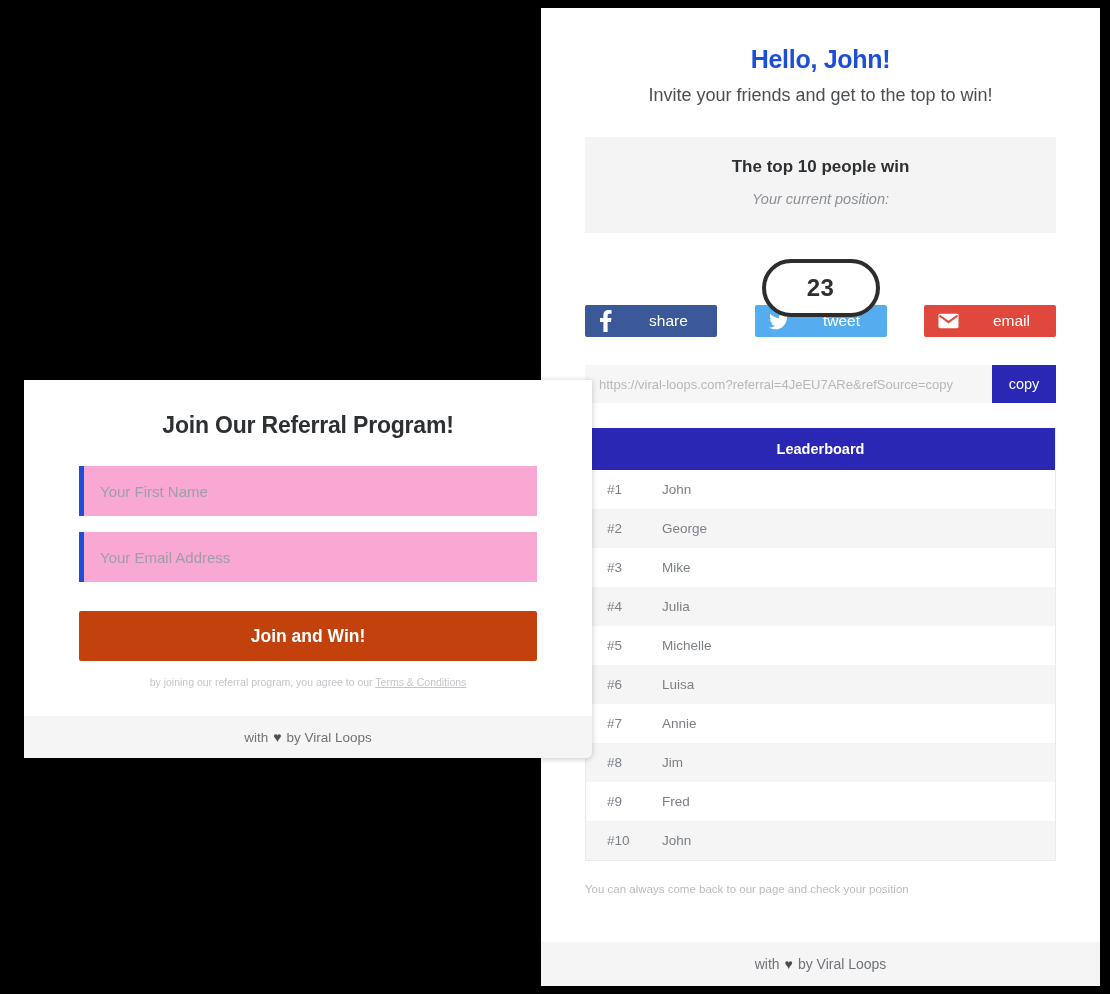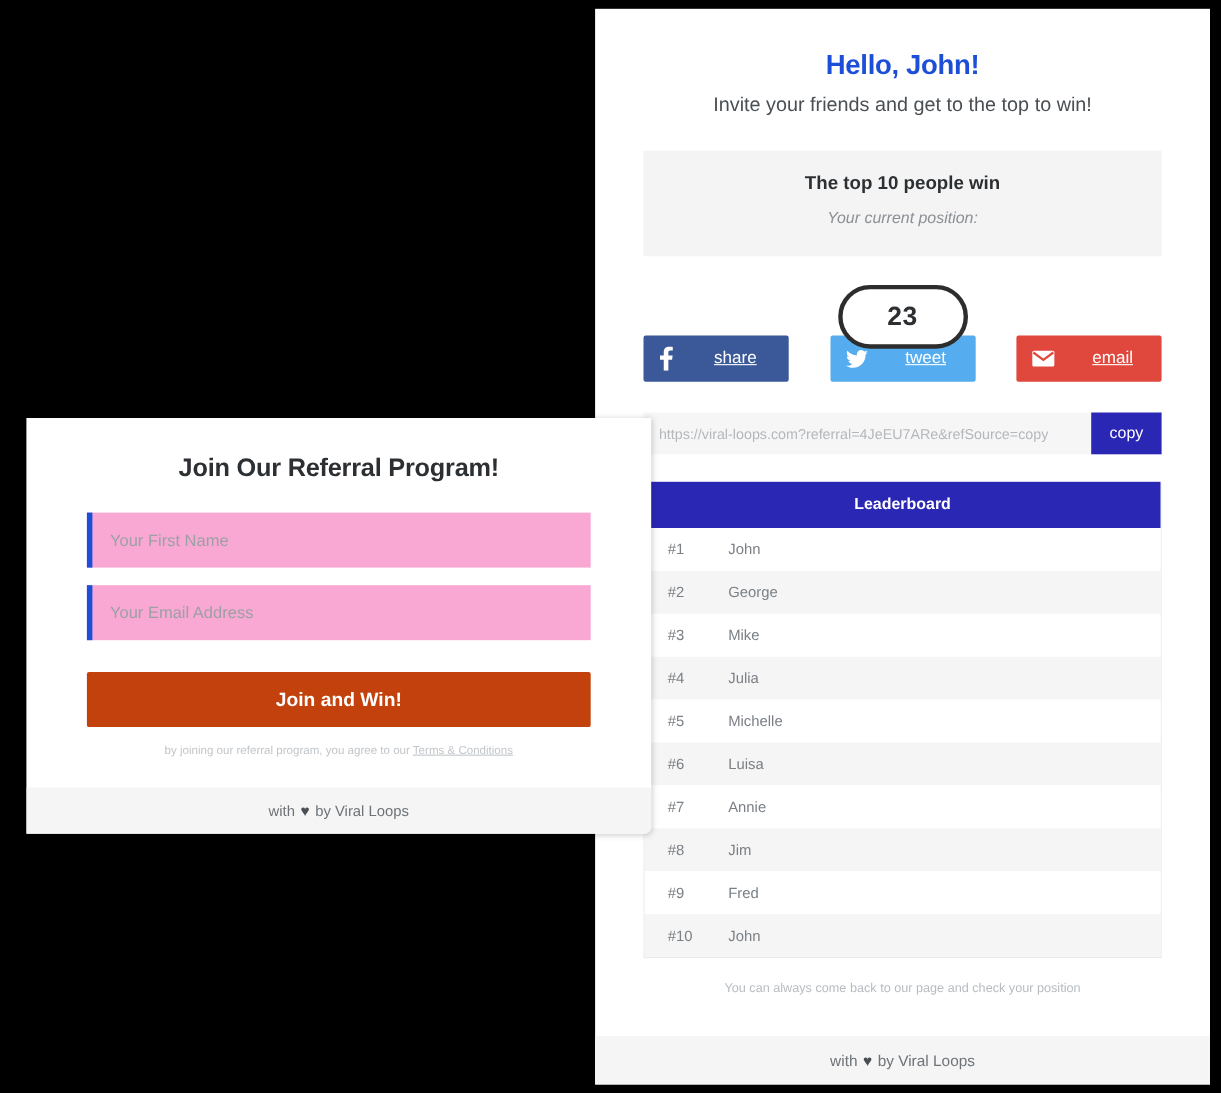--- a/index.html
+++ b/index.html
@@ -96,33 +96,32 @@
   }
 
   
   .social-row {
     display: flex;
     justify-content: space-between;
     margin-top: 72px;
   }
   .social-btn {
     width: 132px;
-    height: 42px;
+    height: 32px;
     border: none;
     border-radius: 2px;
     color: #ffffff;
     font-family: "Liberation Sans", sans-serif;
     font-size: 15.5px;
     display: flex;
     align-items: center;
     justify-content: center;
     gap: 22px;
     cursor: pointer;
     padding: 0 14px;
-    text-decoration: underline;
   }
   .social-btn .sb-icon { display: flex; align-items: center; }
   .social-btn .sb-label { flex: 1; text-align: center; }
   .btn-facebook { background: #3b5998; }
   .btn-twitter  { background: #55acee; }
   .btn-email    { background: #e0483e; }
 
   
   .link-row {
     display: flex;
@@ -170,21 +169,20 @@
     height: 39px;
     font-size: 13.5px;
     color: #7b8086;
     background: #ffffff;
   }
   .lb-row.alt { background: #f5f5f5; }
   .lb-rank { width: 76px; padding-left: 21px; }
   .lb-name { flex: 1; }
 
   .dash-note {
-    text-align: center;
     font-size: 11.5px;
     color: #b8bcc0;
     margin: 22px 0 0 0;
     padding-bottom: 24px;
   }
   .dash-footer {
     position: absolute;
     left: 0; right: 0; bottom: 0;
     height: 44px;
     background: #f5f5f5;

